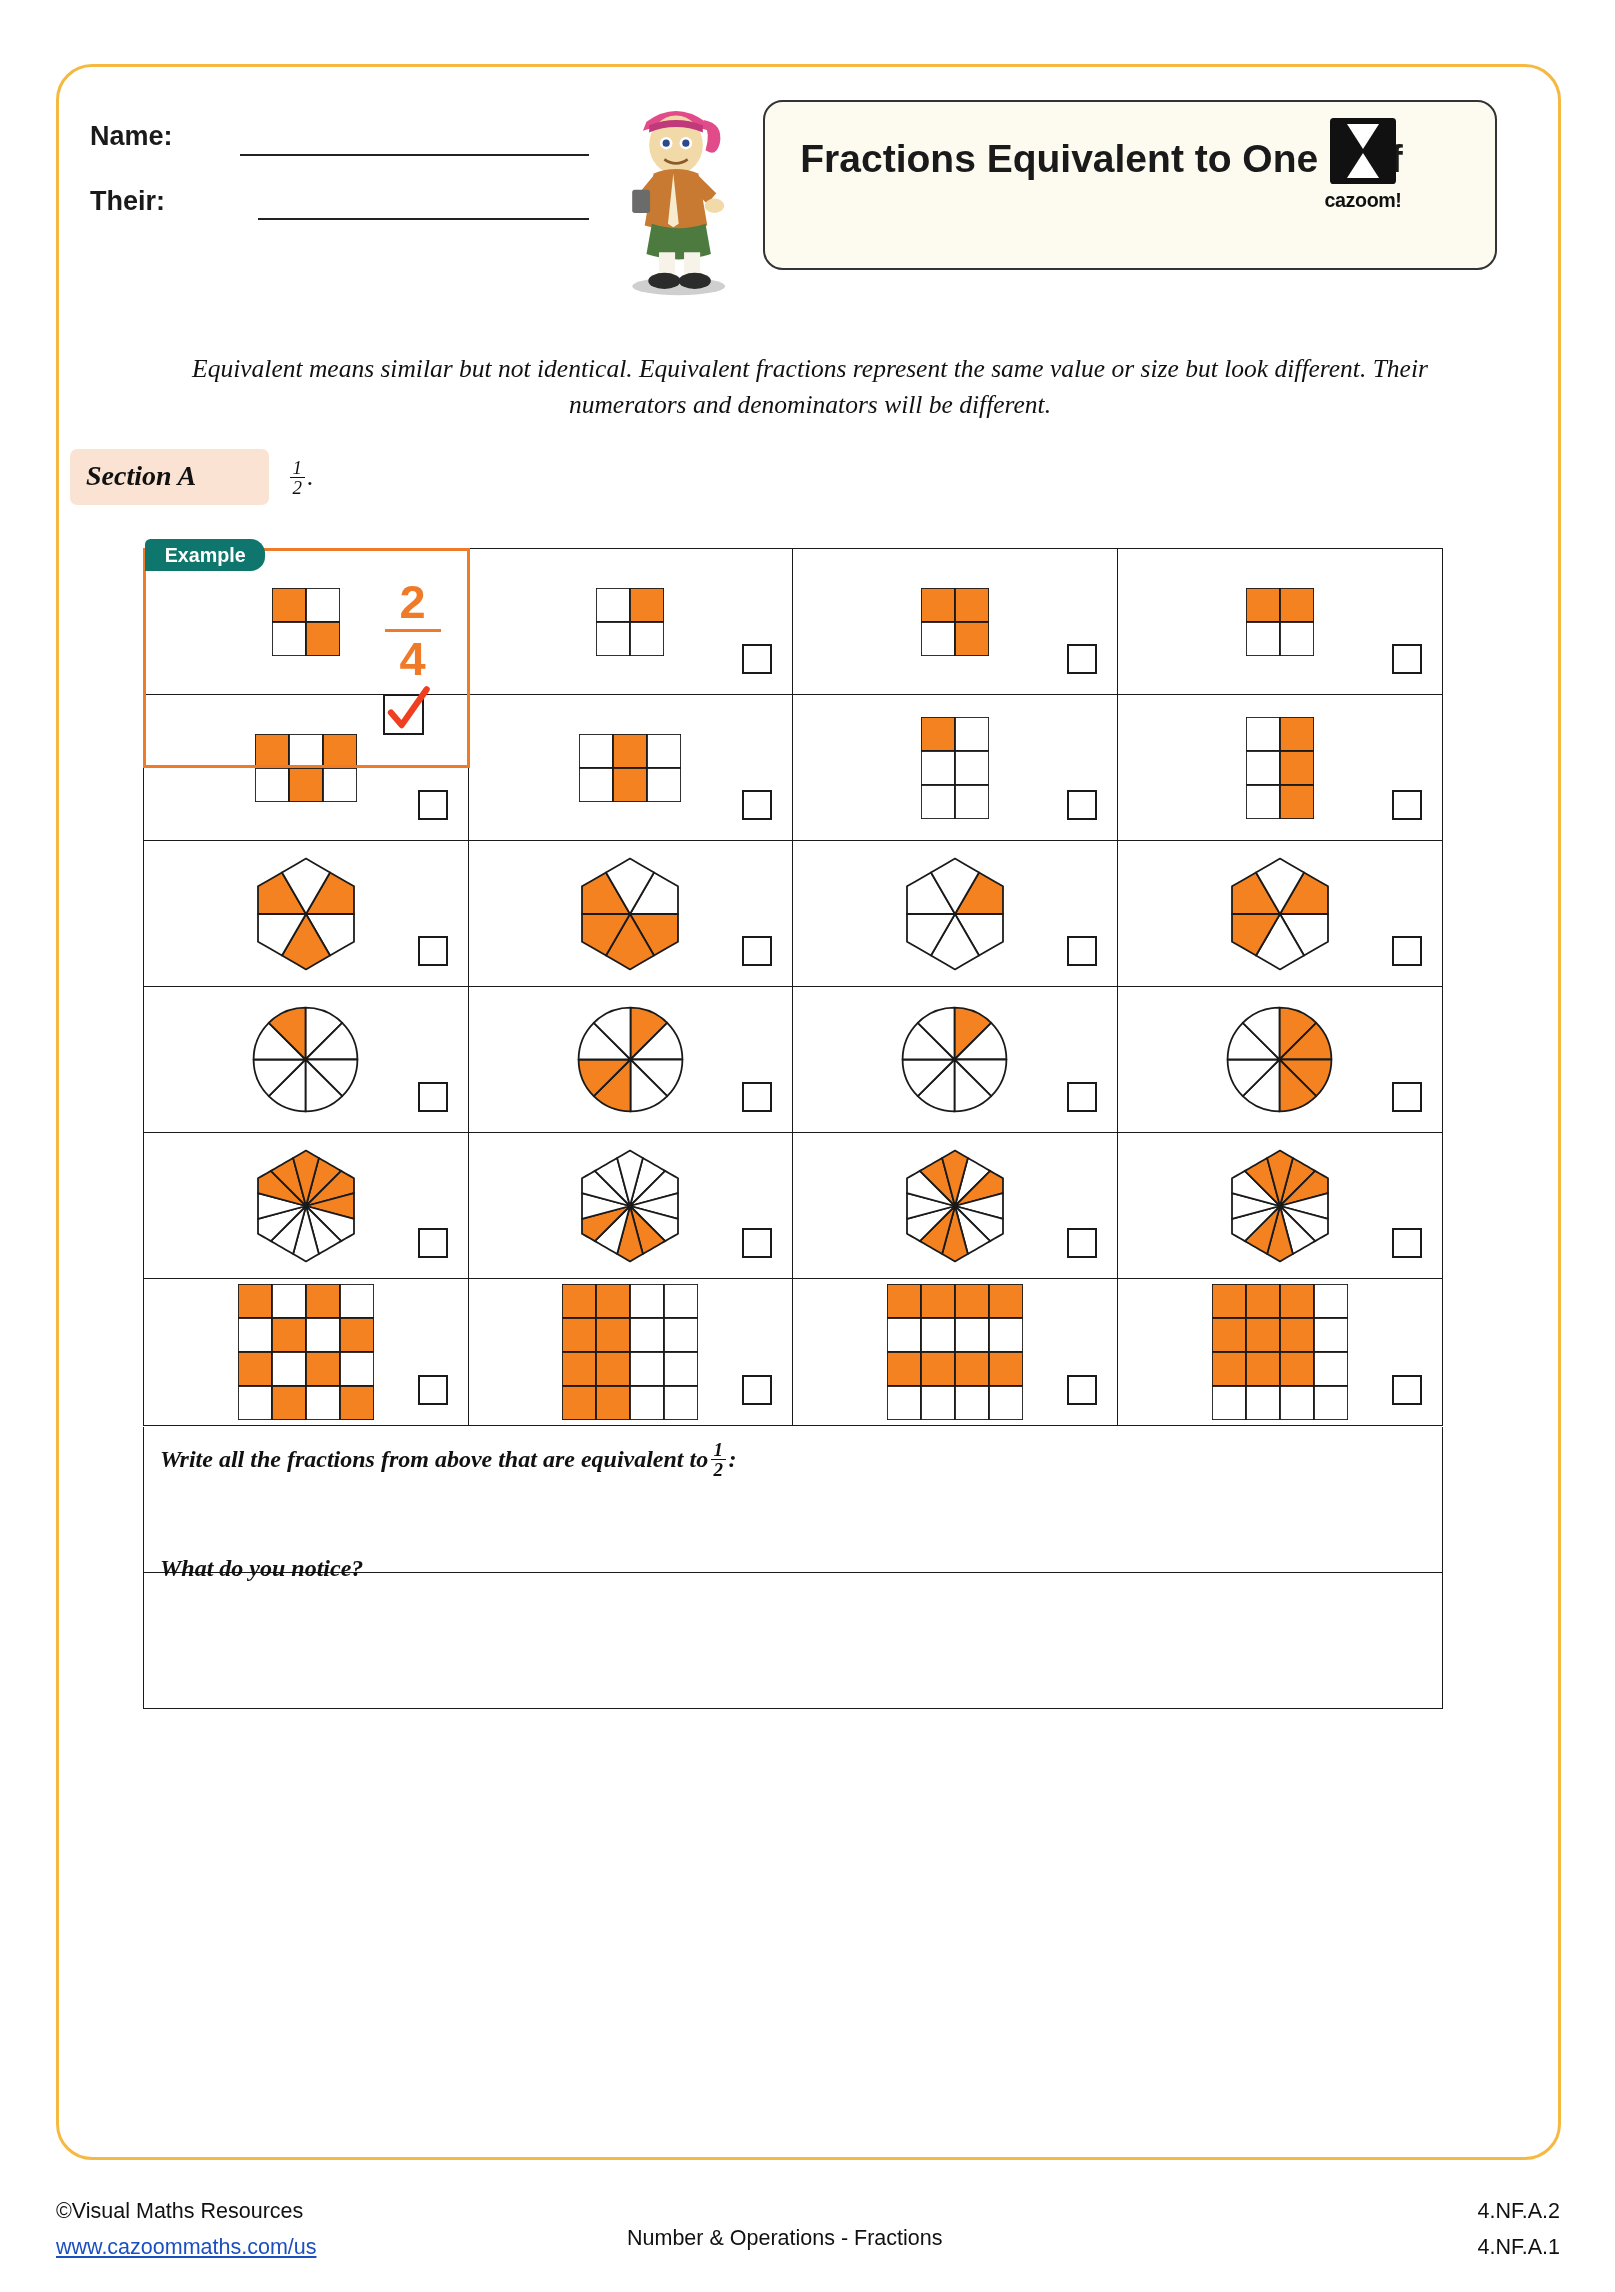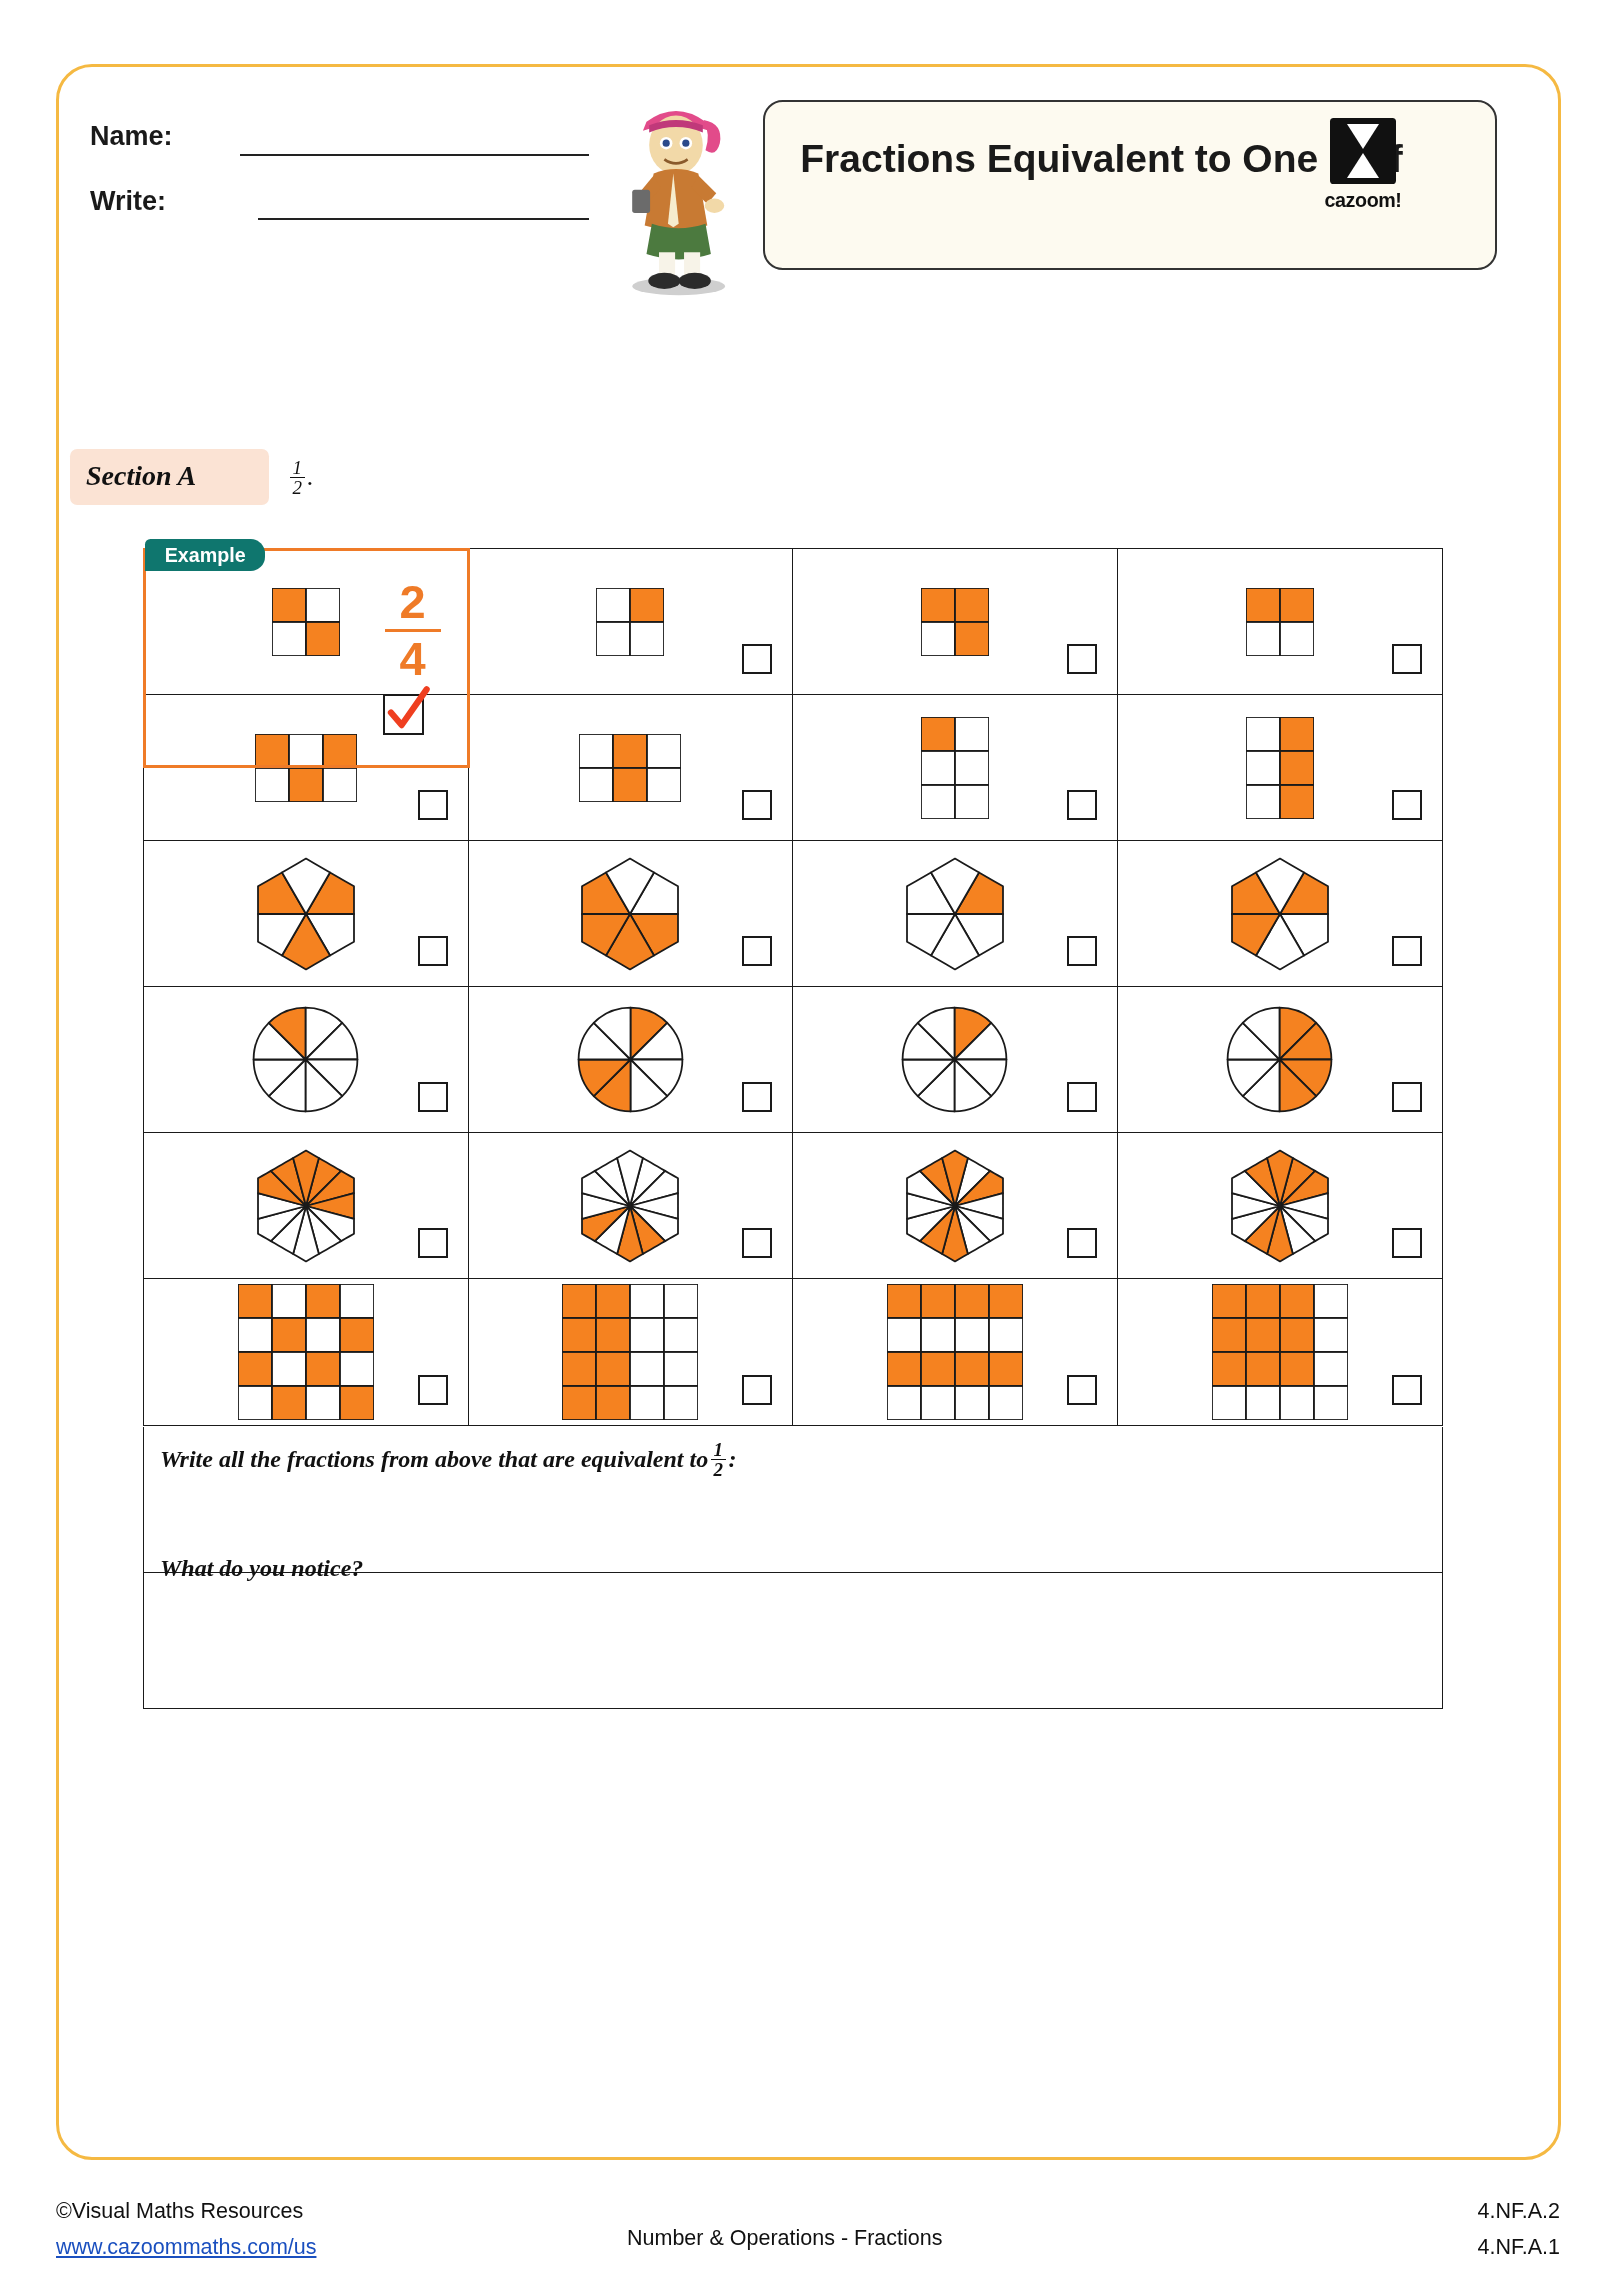--- a/index.html
+++ b/index.html
@@ -130,21 +130,21 @@
 </style>
 </head>
 <body>
 
 <div class="page">
 
   <div class="sheet-border"></div>
 
   <div class="name-line">Name:</div>
   <div class="rule rule-name"></div>
-  <div class="date-line">Write:</div>
+  <div class="date-line">Their:</div>
   <div class="rule rule-date"></div>
 
   <div class="mascot">
     <svg width="152" height="224" viewBox="0 0 170 250">
       <ellipse cx="88" cy="236" rx="52" ry="10" fill="#cfcfcf"></ellipse>
       <path d="M52 52 q33 -24 66 0 l4 10 q-37 -12 -74 0 z" fill="#e24b8a"></path>
       <path d="M116 50 q22 4 18 26 q-4 16 -16 8 q6 -18 -2 -34 z" fill="#e24b8a"></path>
       <ellipse cx="85" cy="78" rx="30" ry="33" fill="#f2d9a8"></ellipse>
       <path d="M55 64 q30 -12 60 0 l0 -8 q-30 -12 -60 0 z" fill="#c0397a"></path>
       <circle cx="74" cy="76" r="7" fill="#fff"></circle>
@@ -166,20 +166,21 @@
     </svg>
   </div>
 
   <div class="title-box"></div>
   <div class="title-text">Fractions Equivalent to One Half</div>
   <div class="logo">
     <div class="logo-mark"></div>
     <div class="logo-word">cazoom!</div>
   </div>
 
+  <div class="intro">Equivalent means similar but not identical. Equivalent fractions represent the same value or size but look different. Their numerators and denominators will be different.</div>
 
   <div class="section-tag"></div>
   <div class="section-tag-label">Section A</div>
   <div class="section-instr">
     <span class="frac-inline"><span class="n">1</span><span class="d">2</span></span><span>.</span>
   </div>
 
   <div class="grid" id="grid">
       <div class="grow">
         <div class="cell">

